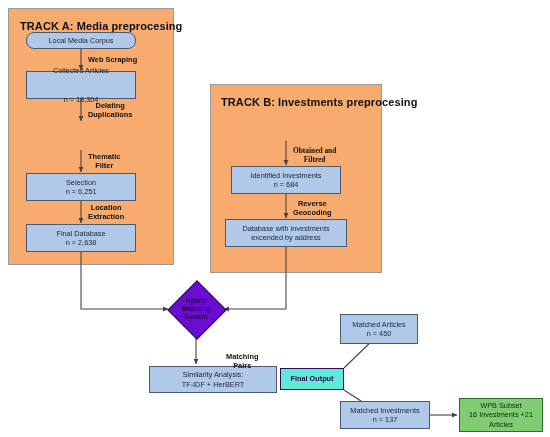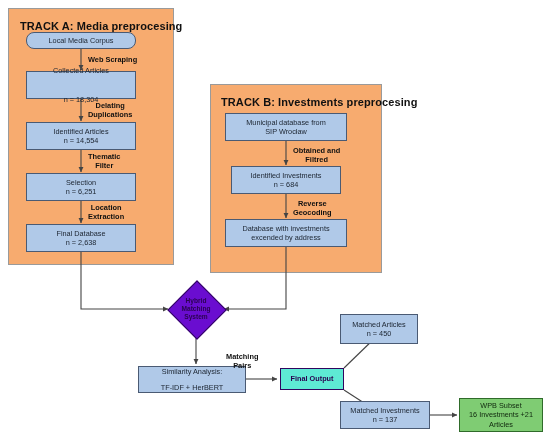--- a/index.html
+++ b/index.html
@@ -91,24 +91,20 @@
     <line class="ln" x1="429" y1="415" x2="457" y2="415" marker-end="url(#ah)"></line>
   </svg>
 
   <div class="node blue" style="left:26px;top:32px;width:110px;height:17px;border-radius:8px;">
     <span>Local Media Corpus</span>
   </div>
   <div class="node blue" style="left:26px;top:71px;width:110px;height:28px;gap:20px;">
     <span>Collected Articles</span>
     <span>n = 18,304</span>
   </div>
-  <div class="node blue" style="left:26px;top:122px;width:110px;height:28px;">
-    <span>Identified Articles</span>
-    <span>n = 14,554</span>
-  </div>
   <div class="node blue" style="left:26px;top:173px;width:110px;height:28px;">
     <span>Selection</span>
     <span>n = 6,251</span>
   </div>
   <div class="node blue" style="left:26px;top:224px;width:110px;height:28px;">
     <span>Final Database</span>
     <span>n = 2,638</span>
   </div>
 
   <div class="edge-label" style="left:88px;top:55px;">
@@ -120,50 +116,46 @@
   </div>
   <div class="edge-label" style="left:88px;top:152px;">
     <div>Thematic</div>
     <div>Filter</div>
   </div>
   <div class="edge-label" style="left:88px;top:203px;">
     <div>Location</div>
     <div>Extraction</div>
   </div>
 
-  <div class="node blue" style="left:225px;top:113px;width:122px;height:28px;">
-    <span>Municipal database from</span>
-    <span>SIP Wrocław</span>
-  </div>
   <div class="node blue" style="left:231px;top:166px;width:110px;height:28px;">
     <span>Identified Investments</span>
     <span>n = 684</span>
   </div>
   <div class="node blue" style="left:225px;top:219px;width:122px;height:28px;">
     <span>Database with investments</span>
     <span>excended by address</span>
   </div>
 
-  <div class="edge-label" style="left:293px;top:146px;">
+  <div class="edge-label" style="left:293px;top:146px;font-family:Liberation Serif, serif;">
     <div>Obtained and</div>
     <div>Filtred</div>
   </div>
   <div class="edge-label" style="left:293px;top:199px;">
     <div>Reverse</div>
     <div>Geocoding</div>
   </div>
 
   <div class="diamond" style="left:176px;top:289px;width:40px;height:40px;"></div>
   <div class="diamond-label" style="left:166px;top:292px;width:60px;height:34px;">
     <span>Hybrid</span>
     <span>Matching</span>
     <span>System</span>
   </div>
 
-  <div class="node blue" style="left:138px;top:366px;width:108px;height:27px;justify-content:space-between;">
+  <div class="node blue" style="left:149px;top:366px;width:128px;height:27px;">
     <span>Similarity Analysis:</span>
     <span>TF-IDF + HerBERT</span>
   </div>
 
   <div class="edge-label" style="left:226px;top:352px;">
     <div>Matching</div>
     <div>Pairs</div>
   </div>
 
   <div class="node purple" style="left:280px;top:368px;width:64px;height:22px;">

